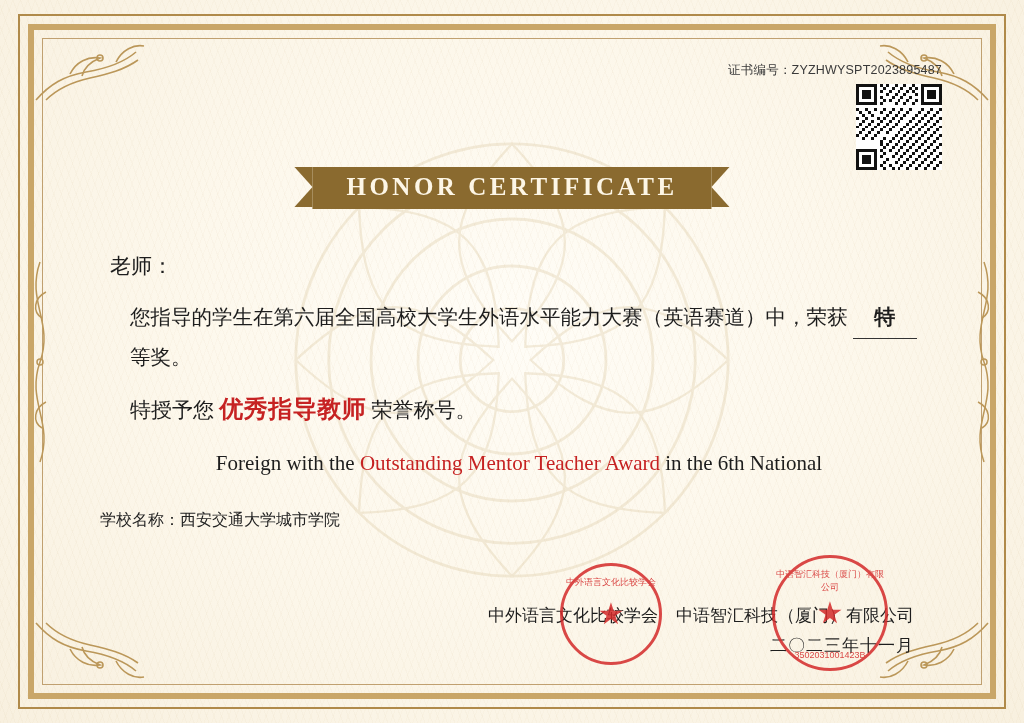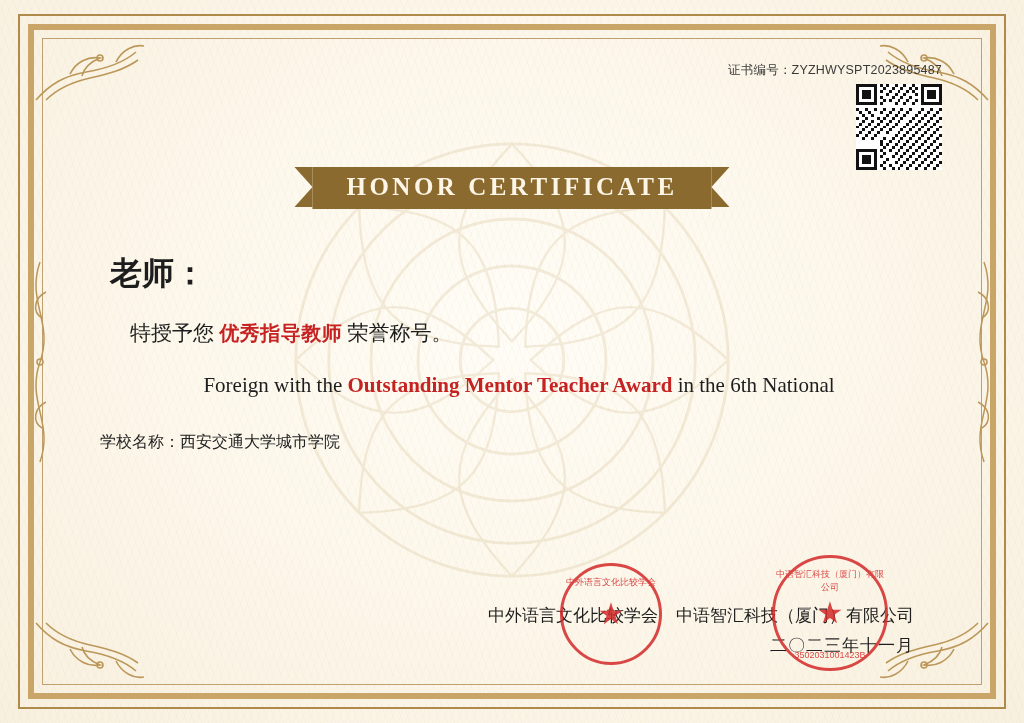--- a/index.html
+++ b/index.html
@@ -163,22 +163,21 @@
     min-width: 180px;
     text-align: center;
     border-bottom: 1.5px solid #333;
     padding: 0 12px 2px 12px;
     font-size: 25px;
     color: #111;
     margin-left: 18px;
   }
   .teacher-word {
     margin-left: 14px;
-    font-size: 32px;
-    font-weight: bold;
+    font-size: 21px;
   }
   .para {
     font-size: 20.5px;
     color: #1d1d1d;
     line-height: 1.85;
     text-indent: 0;
     margin: 0 0 10px 0;
   }
   .para-1 { padding-left: 34px; }
   .grade-blank {
@@ -187,34 +186,34 @@
     text-align: center;
     border-bottom: 1.4px solid #333;
     font-weight: bold;
     font-size: 21px;
     padding: 0 6px 1px 6px;
   }
   .para-2 { padding-left: 34px; font-size: 21px; }
   .highlight-cn {
     color: #c62222;
     font-weight: bold;
-    font-size: 20px;
+    font-size: 24px;
     letter-spacing: .5px;
   }
   .para-en {
     font-size: 21px;
     color: #1d1d1d;
     line-height: 1.95;
     text-align: center;
     margin: 12px 0 0 0;
   }
   .para-en.second { text-align: left; padding-left: 4px; }
   .highlight-en {
     color: #c62222;
-    font-weight: bold;
+    font-weight: normal;
   }
   .school {
     margin-top: 26px;
     font-size: 16px;
     color: #222;
     padding-left: 4px;
   }
 
   
   .signature {
@@ -606,20 +605,25 @@
     <div class="title-en-wrap">
       <div class="ribbon">HONOR CERTIFICATE</div>
     </div>
 
     <div class="body">
 
       <div class="line-name">
         <span class="teacher-word">老师：</span>
       </div>
 
+      <p class="para para-1">
+        <span>您指导的学生在第六届全国高校大学生外语水平能力大赛（英语赛道）中，荣获</span>
+        <span class="grade-blank">特</span>
+        <span>等奖。</span>
+      </p>
 
       <p class="para para-2">
         <span>特授予您</span>
         <span class="highlight-cn">优秀指导教师</span>
         <span>荣誉称号。</span>
       </p>
 
       <p class="para-en">
         <span>Foreign with the </span><span class="highlight-en">Outstanding Mentor Teacher Award</span><span> in the 6th National</span>
       </p>

